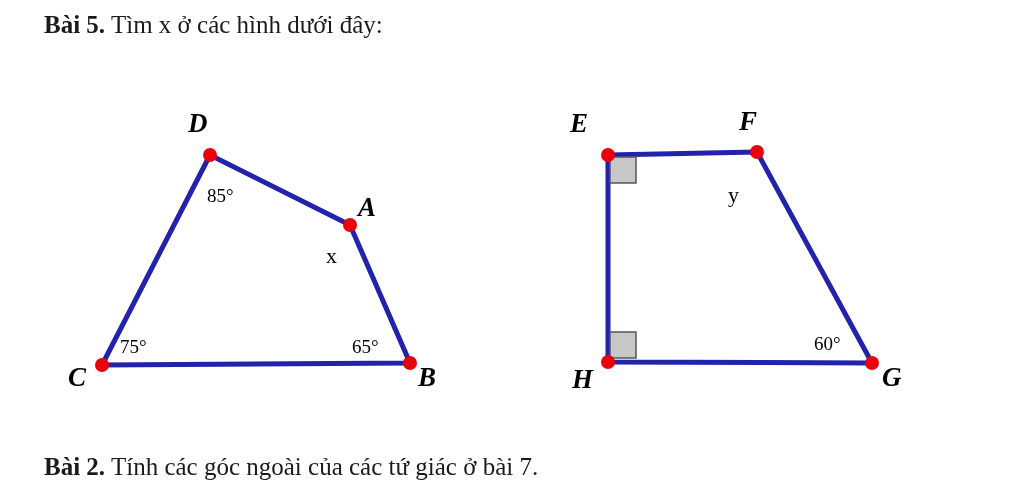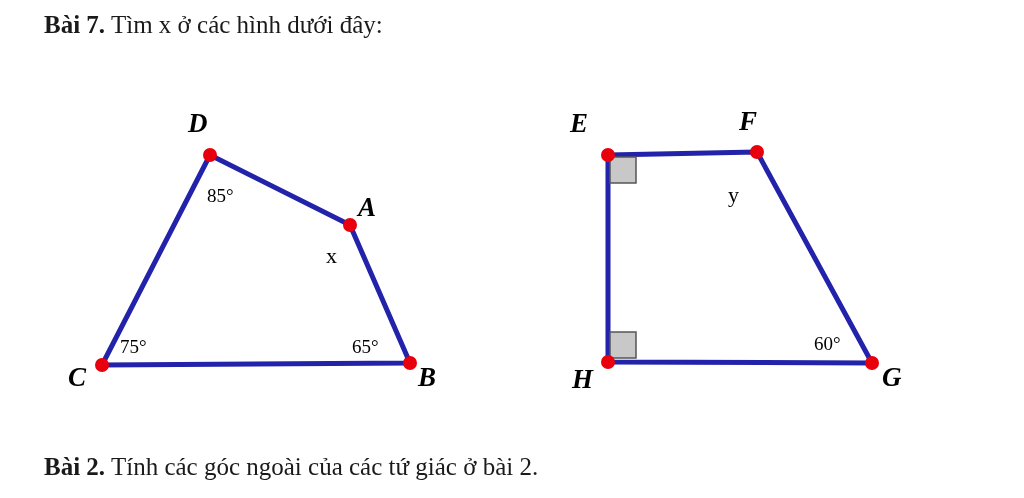--- a/index.html
+++ b/index.html
@@ -62,21 +62,21 @@
     font-size: 22px;
     fill: #000000;
   }
 </style>
 </head>
 <body>
 
 <div class="page">
 
   <div class="exercise-line" id="bai2-line">
-    <span class="exercise-label">Bài 7.</span><span> Tìm x ở các hình dưới đây:</span>
+    <span class="exercise-label">Bài 5.</span><span> Tìm x ở các hình dưới đây:</span>
   </div>
 
   <div class="figures">
 
     <svg class="figure" id="figure-left" width="440" height="360" viewBox="0 0 440 360">
       <polygon points="170,85 310,155 370,293 62,295" fill="none" stroke="#2222aa" stroke-width="5" stroke-linejoin="round"></polygon>
 
       <circle cx="170" cy="85" r="7" fill="#e8000d"></circle>
       <circle cx="310" cy="155" r="7" fill="#e8000d"></circle>
       <circle cx="370" cy="293" r="7" fill="#e8000d"></circle>
@@ -111,16 +111,16 @@
       <text class="vertex-label" x="52" y="318">H</text>
 
       <text class="angle-label" x="294" y="280">60°</text>
 
       <text class="var-label" x="208" y="132">y</text>
     </svg>
 
   </div>
 
   <div class="exercise-line" id="bai3-line">
-    <span class="exercise-label">Bài 2.</span><span> Tính các góc ngoài của các tứ giác ở bài 2.</span>
+    <span class="exercise-label">Bài 2.</span><span> Tính các góc ngoài của các tứ giác ở bài 7.</span>
   </div>
 
 </div>
 
 </body></html>

